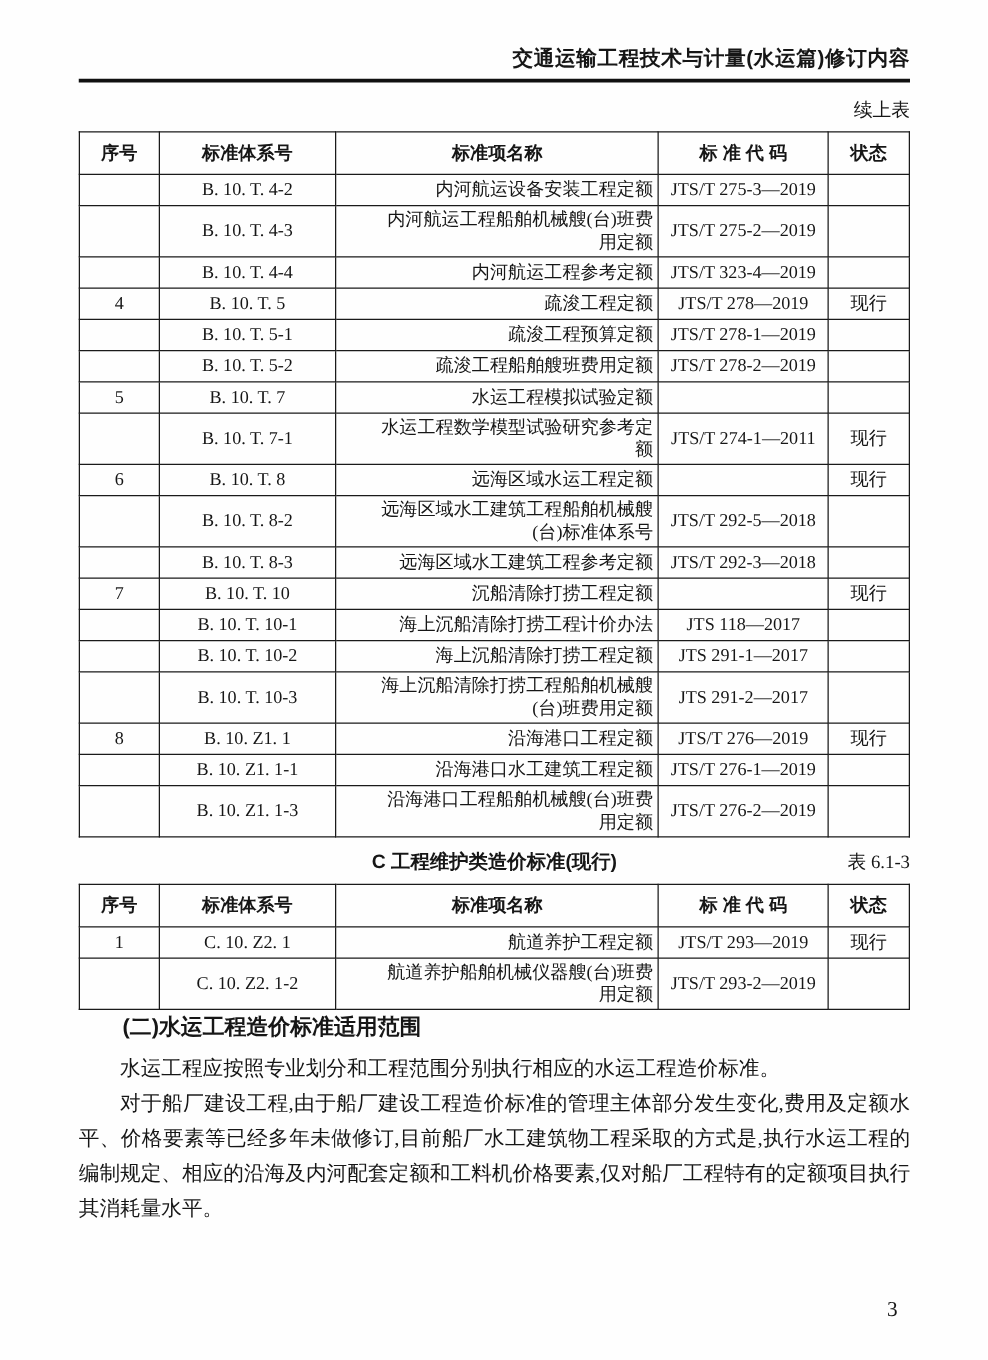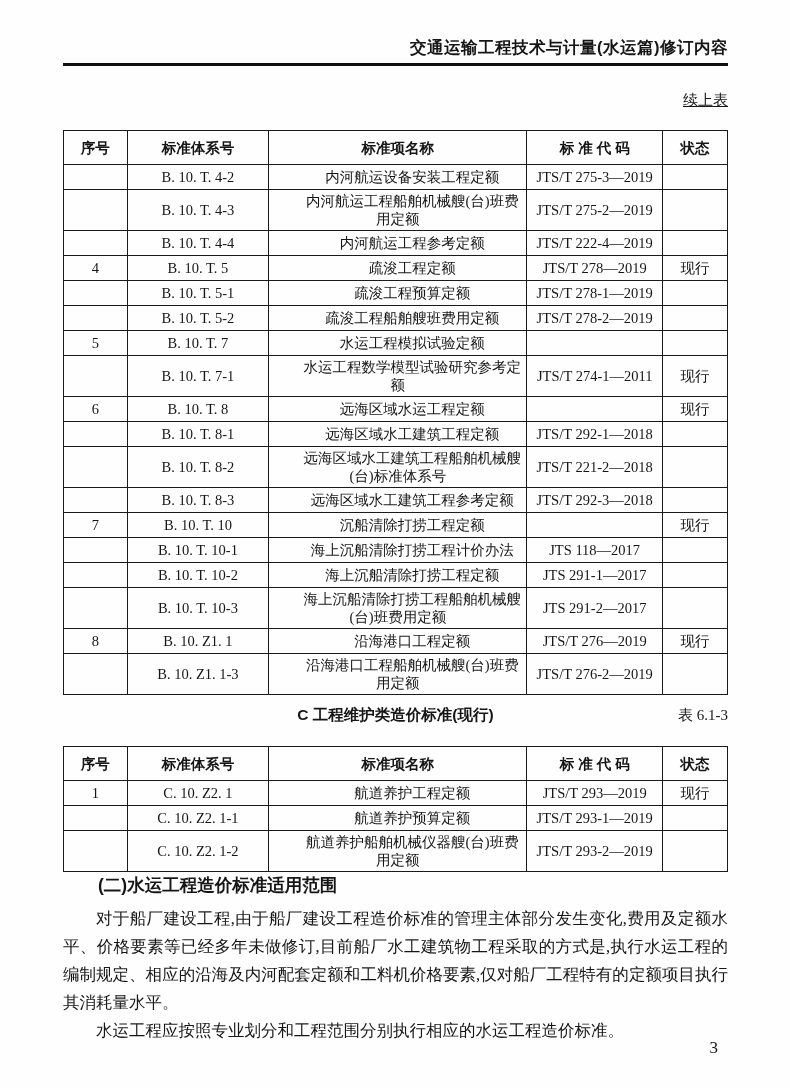--- a/index.html
+++ b/index.html
@@ -18,47 +18,46 @@
     font-family:"Liberation Sans", sans-serif;
     font-weight:bold;
     font-size:16.5px;
     letter-spacing:0.5px;
     line-height:22px;
   }
   .header-rule{height:3px;background:#111;margin-top:5px;}
   .cont-note{
     text-align:right;
     font-size:15px;
-    margin-top:24px;
+    margin-top:13px;
     line-height:20px;
-    text-decoration:underline;
   }
   table.std-table{
     border-collapse:collapse;
     table-layout:fixed;
     width:100%;
-    margin-top:20px;
+    margin-top:6px;
   }
   table.std-table th, table.std-table td{
     border:1px solid #1a1a1a;
     font-size:14.5px;
     line-height:18px;
     padding:2px 4px;
     overflow:hidden;
   }
   table.std-table th{
     font-family:"Liberation Sans", sans-serif;
     font-weight:bold;
     height:29px;
     text-align:center;
   }
   table.std-table td{height:20px;}
   td.c-center{text-align:center;}
   td.c-name{
-    text-align:center;
+    text-align:right;
     text-indent:2em;
     padding-left:8px;
     padding-right:6px;
   }
   .caption-row{
     position:relative;
     margin:9px 0 2px 0;
     height:22px;
   }
   .caption-title{
@@ -138,21 +137,21 @@
           <td class="c-center"></td>
           <td class="c-center">B. 10. T. 4-3</td>
           <td class="c-name">内河航运工程船舶机械艘(台)班费用定额</td>
           <td class="c-center">JTS/T 275-2—2019</td>
           <td class="c-center"></td>
         </tr>
         <tr>
           <td class="c-center"></td>
           <td class="c-center">B. 10. T. 4-4</td>
           <td class="c-name">内河航运工程参考定额</td>
-          <td class="c-center">JTS/T 222-4—2019</td>
+          <td class="c-center">JTS/T 323-4—2019</td>
           <td class="c-center"></td>
         </tr>
         <tr>
           <td class="c-center">4</td>
           <td class="c-center">B. 10. T. 5</td>
           <td class="c-name">疏浚工程定额</td>
           <td class="c-center">JTS/T 278—2019</td>
           <td class="c-center">现行</td>
         </tr>
         <tr>
@@ -185,30 +184,23 @@
         </tr>
         <tr>
           <td class="c-center">6</td>
           <td class="c-center">B. 10. T. 8</td>
           <td class="c-name">远海区域水运工程定额</td>
           <td class="c-center"></td>
           <td class="c-center">现行</td>
         </tr>
         <tr>
           <td class="c-center"></td>
-          <td class="c-center">B. 10. T. 8-1</td>
-          <td class="c-name">远海区域水工建筑工程定额</td>
-          <td class="c-center">JTS/T 292-1—2018</td>
-          <td class="c-center"></td>
-        </tr>
-        <tr>
-          <td class="c-center"></td>
           <td class="c-center">B. 10. T. 8-2</td>
           <td class="c-name">远海区域水工建筑工程船舶机械艘(台)标准体系号</td>
-          <td class="c-center">JTS/T 221-2—2018</td>
+          <td class="c-center">JTS/T 292-5—2018</td>
           <td class="c-center"></td>
         </tr>
         <tr>
           <td class="c-center"></td>
           <td class="c-center">B. 10. T. 8-3</td>
           <td class="c-name">远海区域水工建筑工程参考定额</td>
           <td class="c-center">JTS/T 292-3—2018</td>
           <td class="c-center"></td>
         </tr>
         <tr>
@@ -238,20 +230,27 @@
           <td class="c-name">海上沉船清除打捞工程船舶机械艘(台)班费用定额</td>
           <td class="c-center">JTS 291-2—2017</td>
           <td class="c-center"></td>
         </tr>
         <tr>
           <td class="c-center">8</td>
           <td class="c-center">B. 10. Z1. 1</td>
           <td class="c-name">沿海港口工程定额</td>
           <td class="c-center">JTS/T 276—2019</td>
           <td class="c-center">现行</td>
+        </tr>
+        <tr>
+          <td class="c-center"></td>
+          <td class="c-center">B. 10. Z1. 1-1</td>
+          <td class="c-name">沿海港口水工建筑工程定额</td>
+          <td class="c-center">JTS/T 276-1—2019</td>
+          <td class="c-center"></td>
         </tr>
         <tr>
           <td class="c-center"></td>
           <td class="c-center">B. 10. Z1. 1-3</td>
           <td class="c-name">沿海港口工程船舶机械艘(台)班费用定额</td>
           <td class="c-center">JTS/T 276-2—2019</td>
           <td class="c-center"></td>
         </tr>
       </tbody>
   </table>
@@ -281,36 +280,29 @@
     <tbody>
         <tr>
           <td class="c-center">1</td>
           <td class="c-center">C. 10. Z2. 1</td>
           <td class="c-name">航道养护工程定额</td>
           <td class="c-center">JTS/T 293—2019</td>
           <td class="c-center">现行</td>
         </tr>
         <tr>
           <td class="c-center"></td>
-          <td class="c-center">C. 10. Z2. 1-1</td>
-          <td class="c-name">航道养护预算定额</td>
-          <td class="c-center">JTS/T 293-1—2019</td>
-          <td class="c-center"></td>
-        </tr>
-        <tr>
-          <td class="c-center"></td>
           <td class="c-center">C. 10. Z2. 1-2</td>
           <td class="c-name">航道养护船舶机械仪器艘(台)班费用定额</td>
           <td class="c-center">JTS/T 293-2—2019</td>
           <td class="c-center"></td>
         </tr>
       </tbody>
   </table>
 
   <div class="section">
     <div class="section-heading">(二)水运工程造价标准适用范围</div>
+    <p>水运工程应按照专业划分和工程范围分别执行相应的水运工程造价标准。</p>
     <p>对于船厂建设工程,由于船厂建设工程造价标准的管理主体部分发生变化,费用及定额水平、价格要素等已经多年未做修订,目前船厂水工建筑物工程采取的方式是,执行水运工程的编制规定、相应的沿海及内河配套定额和工料机价格要素,仅对船厂工程特有的定额项目执行其消耗量水平。</p>
-    <p>水运工程应按照专业划分和工程范围分别执行相应的水运工程造价标准。</p>
   </div>
 
   <div class="page-number">3</div>
 
 </div>
 
 </body></html>

